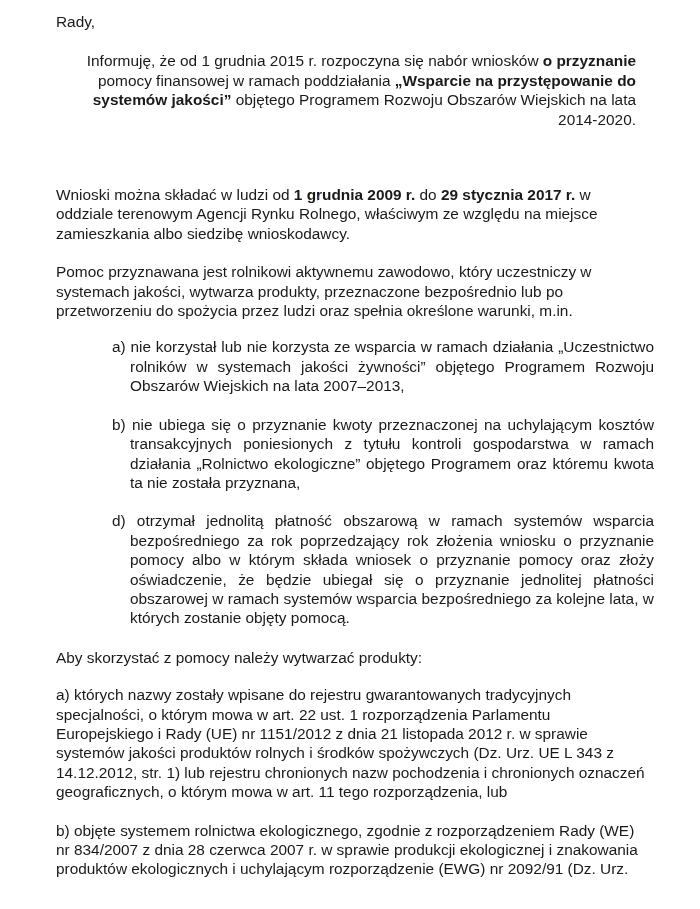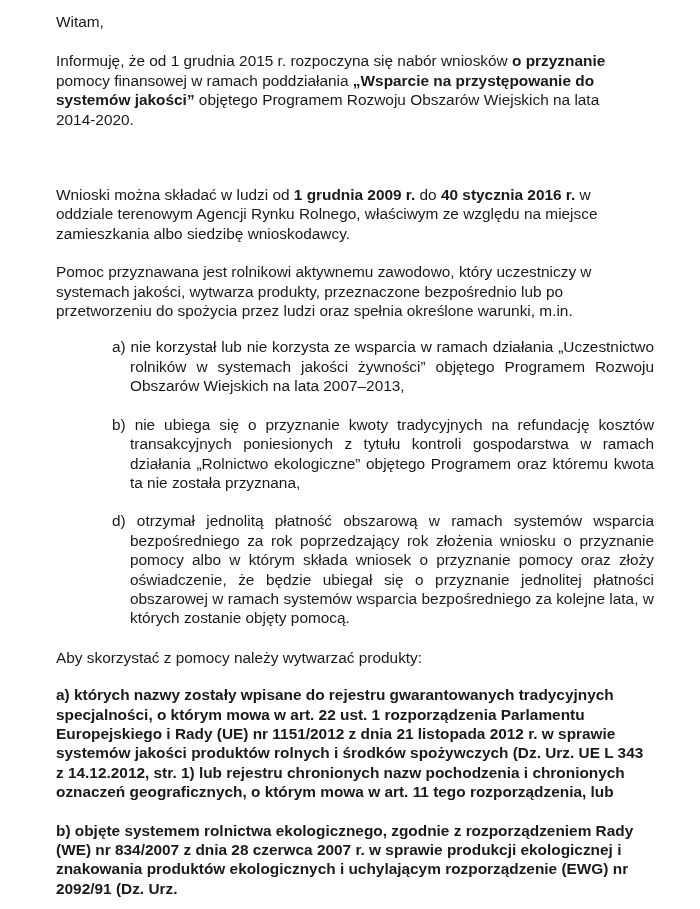--- a/index.html
+++ b/index.html
@@ -4,46 +4,46 @@
   <style>
     html, body { margin: 0; padding: 0; background: #ffffff; }
     body {
       width: 700px; height: 909px; overflow: hidden; position: relative;
       font-family: "Liberation Sans", sans-serif; color: #1a1a1a;
       font-size: 15.4px; line-height: 19.4px;
     }
     .page { position: absolute; left: 56px; top: 12px; width: 580px; }
     p { margin: 0; }
     .greet { margin-bottom: 20px; }
-    .intro { margin-bottom: 56px; }
+    .intro { margin-bottom: 56px; text-align: right; }
     .dates { margin-bottom: 19px; }
     .para2 { margin-bottom: 17px; }
     b { font-weight: bold; }
     .items { margin: 0 0 0 56px; padding: 0; list-style: none; width: 542px; }
     .items li { text-align: justify; text-align-last: left; padding-left: 18px; text-indent: -18px; margin-bottom: 19px; }
     .items li:last-child { margin-bottom: 16px; }
     .produce { margin-bottom: 18px; margin-top: 20px; }
-    .prod-item { margin-bottom: 19px; width: 590px; font-weight: bold; }
+    .prod-item { margin-bottom: 19px; width: 590px; }
     .mark { position: absolute; left: 318px; top: 193px; width: 6px; height: 9px; border-left: 1.5px solid #4a6fa8; transform: rotate(20deg); opacity: 0.6; }
   </style>
 </head>
 <body>
 
 <div class="page">
-  <p class="greet">Witam,</p>
+  <p class="greet">Rady,</p>
 
   <p class="intro"><span>Informuję, że od 1 grudnia 2015 r. rozpoczyna się nabór wniosków </span><b>o przyznanie</b><span> pomocy finansowej w ramach poddziałania </span><b>„Wsparcie na przystępowanie do systemów jakości”</b><span> objętego Programem Rozwoju Obszarów Wiejskich na lata 2014-2020.</span></p>
 
-  <p class="dates"><span>Wnioski można składać w ludzi od </span><b>1 grudnia 2009 r.</b><span> do </span><b>40 stycznia 2016 r.</b><span> w oddziale terenowym Agencji Rynku Rolnego, właściwym ze względu na miejsce zamieszkania albo siedzibę wnioskodawcy.</span></p>
+  <p class="dates"><span>Wnioski można składać w ludzi od </span><b>1 grudnia 2009 r.</b><span> do </span><b>29 stycznia 2017 r.</b><span> w oddziale terenowym Agencji Rynku Rolnego, właściwym ze względu na miejsce zamieszkania albo siedzibę wnioskodawcy.</span></p>
 
   <p class="para2">Pomoc przyznawana jest rolnikowi aktywnemu zawodowo, który uczestniczy w systemach jakości, wytwarza produkty, przeznaczone bezpośrednio lub po przetworzeniu do spożycia przez ludzi oraz spełnia określone warunki, m.in.</p>
 
   <ul class="items">
     <li>a) nie korzystał lub nie korzysta ze wsparcia w ramach działania „Uczestnictwo rolników w systemach jakości żywności” objętego Programem Rozwoju Obszarów Wiejskich na lata 2007–2013,</li>
-    <li>b)  nie ubiega się o przyznanie kwoty tradycyjnych na refundację kosztów transakcyjnych poniesionych z tytułu kontroli gospodarstwa w ramach działania „Rolnictwo ekologiczne” objętego Programem oraz któremu kwota ta nie została przyznana,</li>
+    <li>b)  nie ubiega się o przyznanie kwoty przeznaczonej na uchylającym kosztów transakcyjnych poniesionych z tytułu kontroli gospodarstwa w ramach działania „Rolnictwo ekologiczne” objętego Programem oraz któremu kwota ta nie została przyznana,</li>
     <li>d)  otrzymał jednolitą płatność obszarową w ramach systemów wsparcia bezpośredniego za rok  poprzedzający rok złożenia wniosku o przyznanie pomocy albo w którym składa wniosek o przyznanie pomocy oraz złoży oświadczenie, że będzie ubiegał się o przyznanie jednolitej płatności obszarowej w ramach systemów wsparcia bezpośredniego za kolejne lata, w których zostanie objęty pomocą.</li>
   </ul>
 
   <p class="produce">Aby skorzystać z pomocy należy wytwarzać produkty:</p>
 
   <p class="prod-item">a) których nazwy zostały wpisane do rejestru gwarantowanych tradycyjnych specjalności, o którym mowa w art. 22 ust. 1 rozporządzenia Parlamentu Europejskiego i Rady (UE) nr 1151/2012 z dnia 21 listopada 2012 r. w sprawie systemów jakości produktów rolnych i środków spożywczych (Dz. Urz. UE L 343 z 14.12.2012, str. 1) lub rejestru chronionych nazw pochodzenia i chronionych oznaczeń geograficznych, o którym mowa w art. 11 tego rozporządzenia, lub</p>
   <p class="prod-item">b) objęte systemem rolnictwa ekologicznego, zgodnie z rozporządzeniem Rady (WE) nr 834/2007 z dnia 28 czerwca 2007 r. w sprawie produkcji ekologicznej i znakowania produktów ekologicznych i uchylającym rozporządzenie (EWG) nr 2092/91 (Dz. Urz.</p>
 </div>
 
 <div class="mark"></div>

